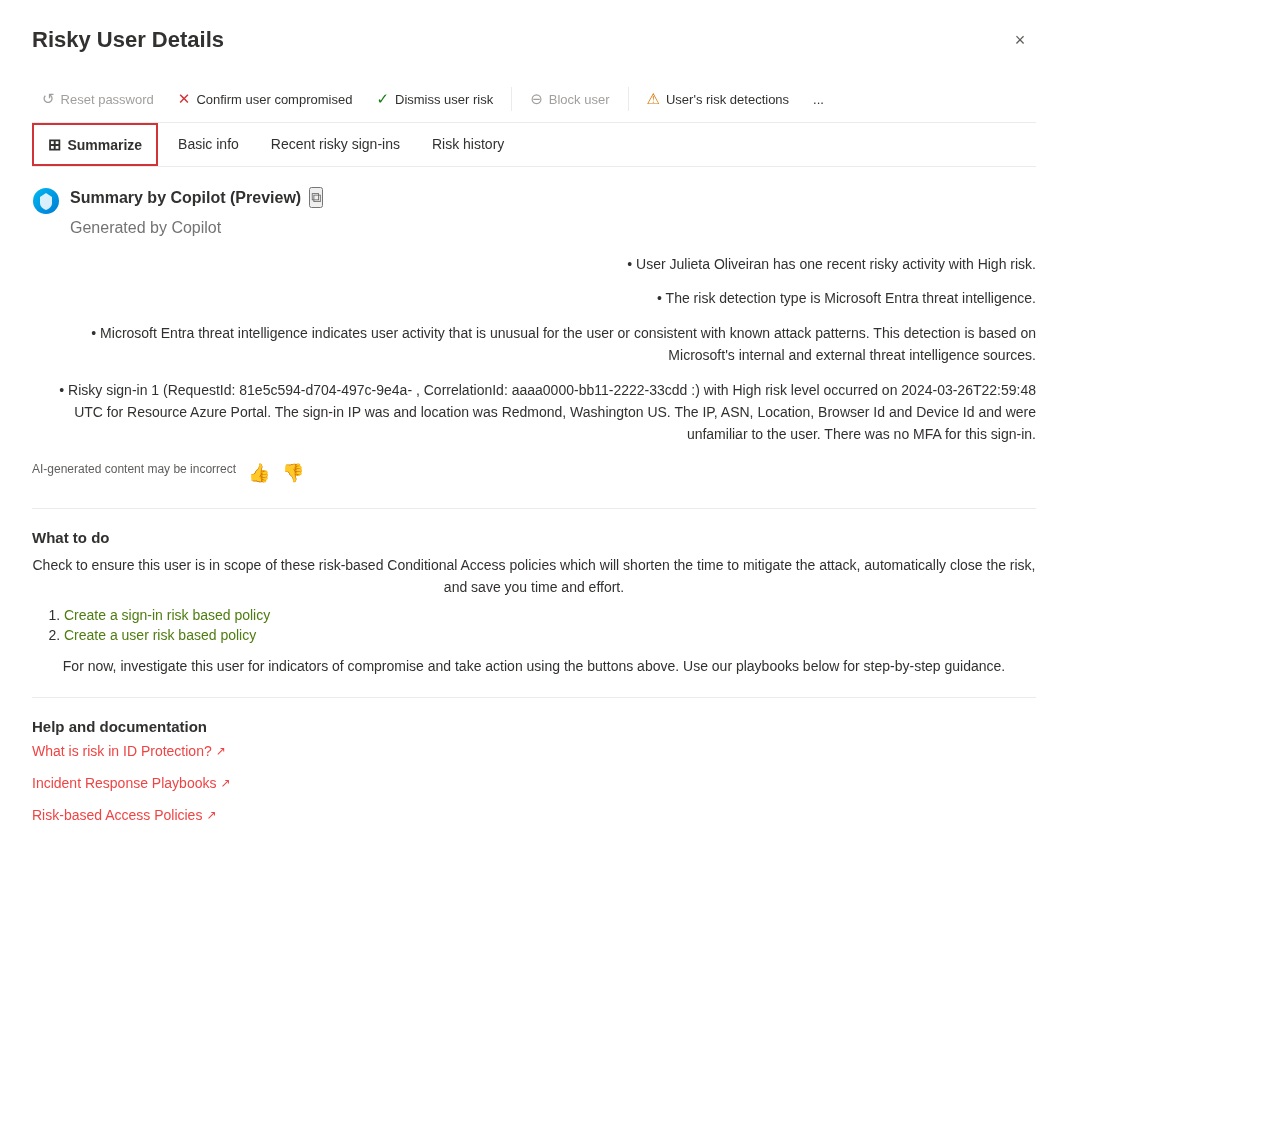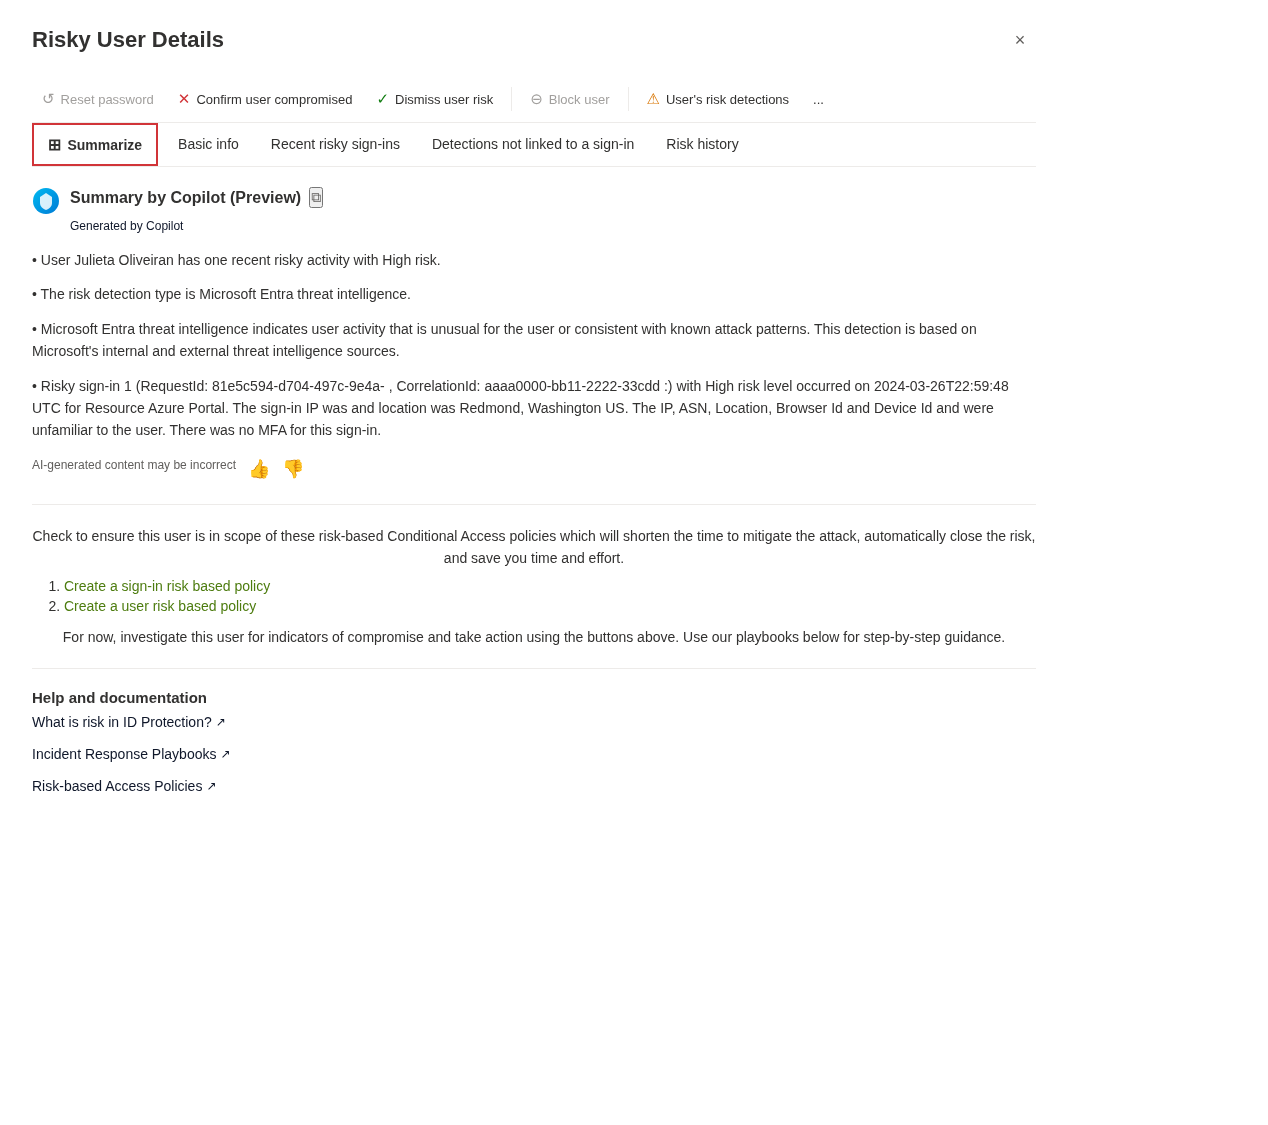--- a/index.html
+++ b/index.html
@@ -12,32 +12,32 @@
     .toolbar-btn { display: flex; align-items: center; gap: 6px; background: none; border: none; cursor: pointer; color: #323130; font-size: 13px; padding: 6px 10px; border-radius: 2px; white-space: nowrap; }
     .toolbar-btn.disabled { color: #a19f9d; cursor: default; }
     .toolbar-separator { width: 1px; height: 24px; background: #edebe9; margin: 0 4px; }
     .tabs { display: flex; align-items: center; gap: 0; border-bottom: 1px solid #edebe9; margin-bottom: 20px; }
     .tab { display: flex; align-items: flex-start; gap: 6px; padding: 12px 16px; cursor: pointer; font-size: 14px; color: #323130; border: none; background: none; border-bottom: 2px solid transparent; white-space: nowrap; font-weight: 400; }
     .summarize-tab { border: 2px solid #d13438; padding: 10px 14px; margin-right: 4px; font-weight: 600; display: flex; align-items: center; gap: 6px; cursor: pointer; background: #fff; }
     .copilot-section { display: flex; align-items: flex-start; gap: 10px; margin-bottom: 4px; }
     .copilot-icon { width: 28px; height: 28px; display: flex; align-items: center; justify-content: center; flex-shrink: 0; }
     .copilot-title { font-size: 16px; font-weight: 600; color: #323130; display: flex; align-items: center; gap: 8px; }
     .copy-icon { cursor: pointer; color: #605e5c; font-size: 14px; }
-    .generated-label { font-size: 12px; color: #0f172a; margin-bottom: 16px; margin-left: 38px; }
-    .summary-content { margin-bottom: 16px; line-height: 1.6; }
+    .generated-label { font-size: 16px; color: #737373; margin-bottom: 16px; margin-left: 38px; }
+    .summary-content { margin-bottom: 16px; line-height: 1.6; text-align: right; }
     .summary-bullet { margin-bottom: 12px; padding-left: 0; }
     .feedback-row { display: flex; align-items: flex-start; gap: 12px; margin: 16px 0 24px 0; color: #605e5c; font-size: 12px; }
     .feedback-btn { background: none; border: none; cursor: pointer; font-size: 18px; color: #605e5c; }
     .divider { border: none; border-top: 1px solid #edebe9; margin: 20px 0; }
     .section-title { font-size: 15px; font-weight: 700; color: #323130; margin-bottom: 8px; }
     .section-text { color: #323130; line-height: 1.6; margin-bottom: 8px; text-align: center; }
     .link { color: #4d7c0f; text-decoration: none; cursor: pointer; }
     .ordered-list { margin-left: 32px; margin-bottom: 12px; }
     .ordered-list li { margin-bottom: 4px; }
-    .help-link { display: flex; align-items: center; gap: 4px; color: #0f172a; text-decoration: none; cursor: pointer; margin-bottom: 16px; }
+    .help-link { display: flex; align-items: center; gap: 4px; color: #ef4444; text-decoration: none; cursor: pointer; margin-bottom: 16px; }
     .ext-icon { font-size: 12px; }
   </style>
 </head>
 <body>
 
 <div class="panel">
 
   <div class="panel-header">
     <h1 class="panel-title">Risky User Details</h1>
     <button class="close-btn">×</button>
@@ -74,23 +74,20 @@
   <div class="tabs">
     <div class="summarize-tab">
       <span style="font-size:16px;">⊞</span>
       <span style="font-weight:600;">Summarize</span>
     </div>
     <div class="tab">
       <span>Basic info</span>
     </div>
     <div class="tab">
       <span>Recent risky sign-ins</span>
-    </div>
-    <div class="tab">
-      <span>Detections not linked to a sign-in</span>
     </div>
     <div class="tab">
       <span>Risk history</span>
     </div>
   </div>
 
   <div style="margin-bottom: 4px;">
     <div class="copilot-section">
 
       <div class="copilot-icon">
@@ -130,20 +127,21 @@
 
   <div class="feedback-row">
     <span>AI-generated content may be incorrect</span>
     <button class="feedback-btn" title="Thumbs up">👍</button>
     <button class="feedback-btn" title="Thumbs down">👎</button>
   </div>
 
   <hr class="divider">
 
   <div>
+    <div class="section-title">What to do</div>
     <p class="section-text">Check to ensure this user is in scope of these risk-based Conditional Access policies which will shorten the time to mitigate the attack, automatically close the risk, and save you time and effort.</p>
     <ol class="ordered-list">
       <li>
         <a class="link">Create a sign-in risk based policy</a>
       </li>
       <li>
         <a class="link">Create a user risk based policy</a>
       </li>
     </ol>
     <p class="section-text">For now, investigate this user for indicators of compromise and take action using the buttons above. Use our playbooks below for step-by-step guidance.</p>

